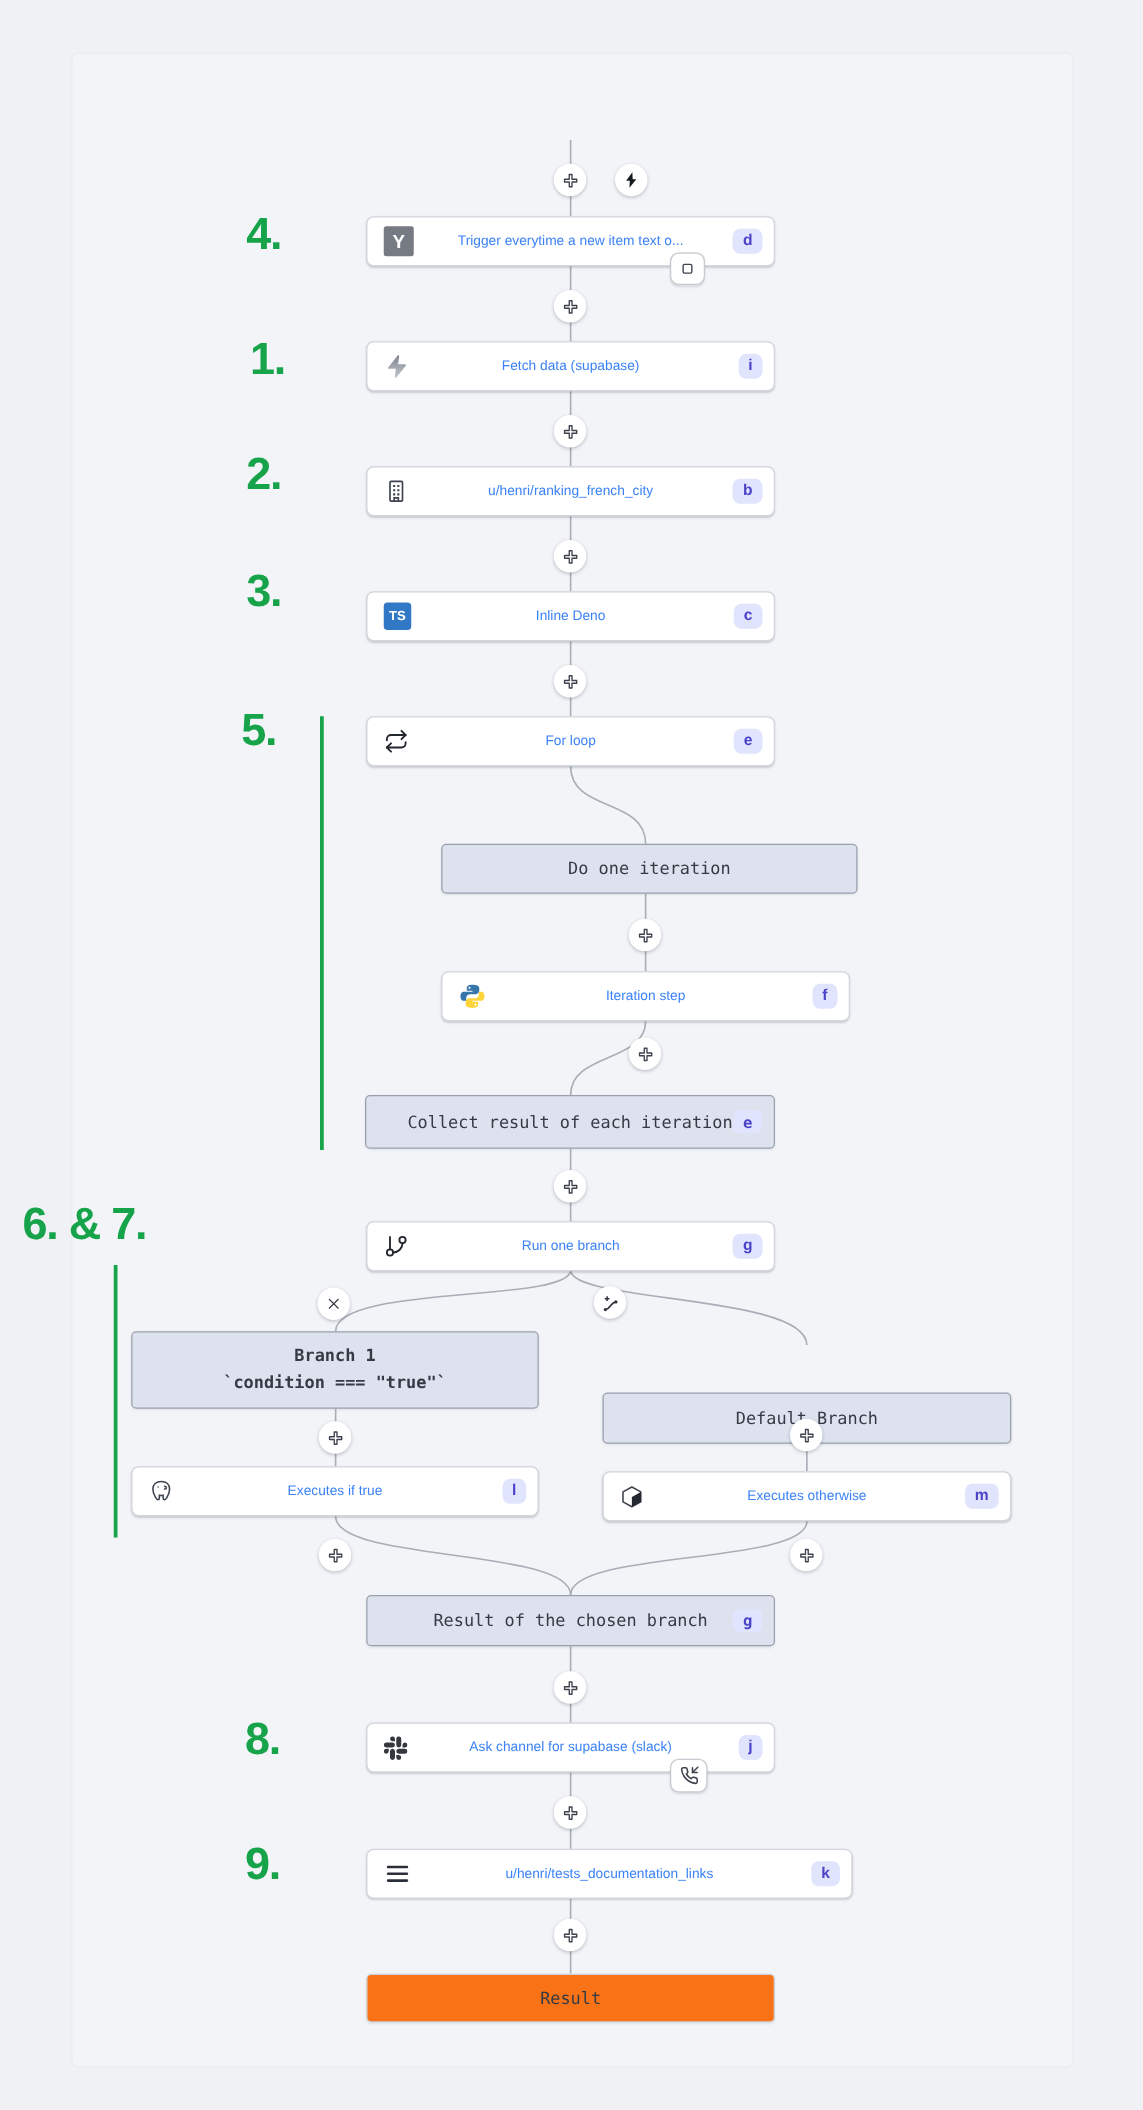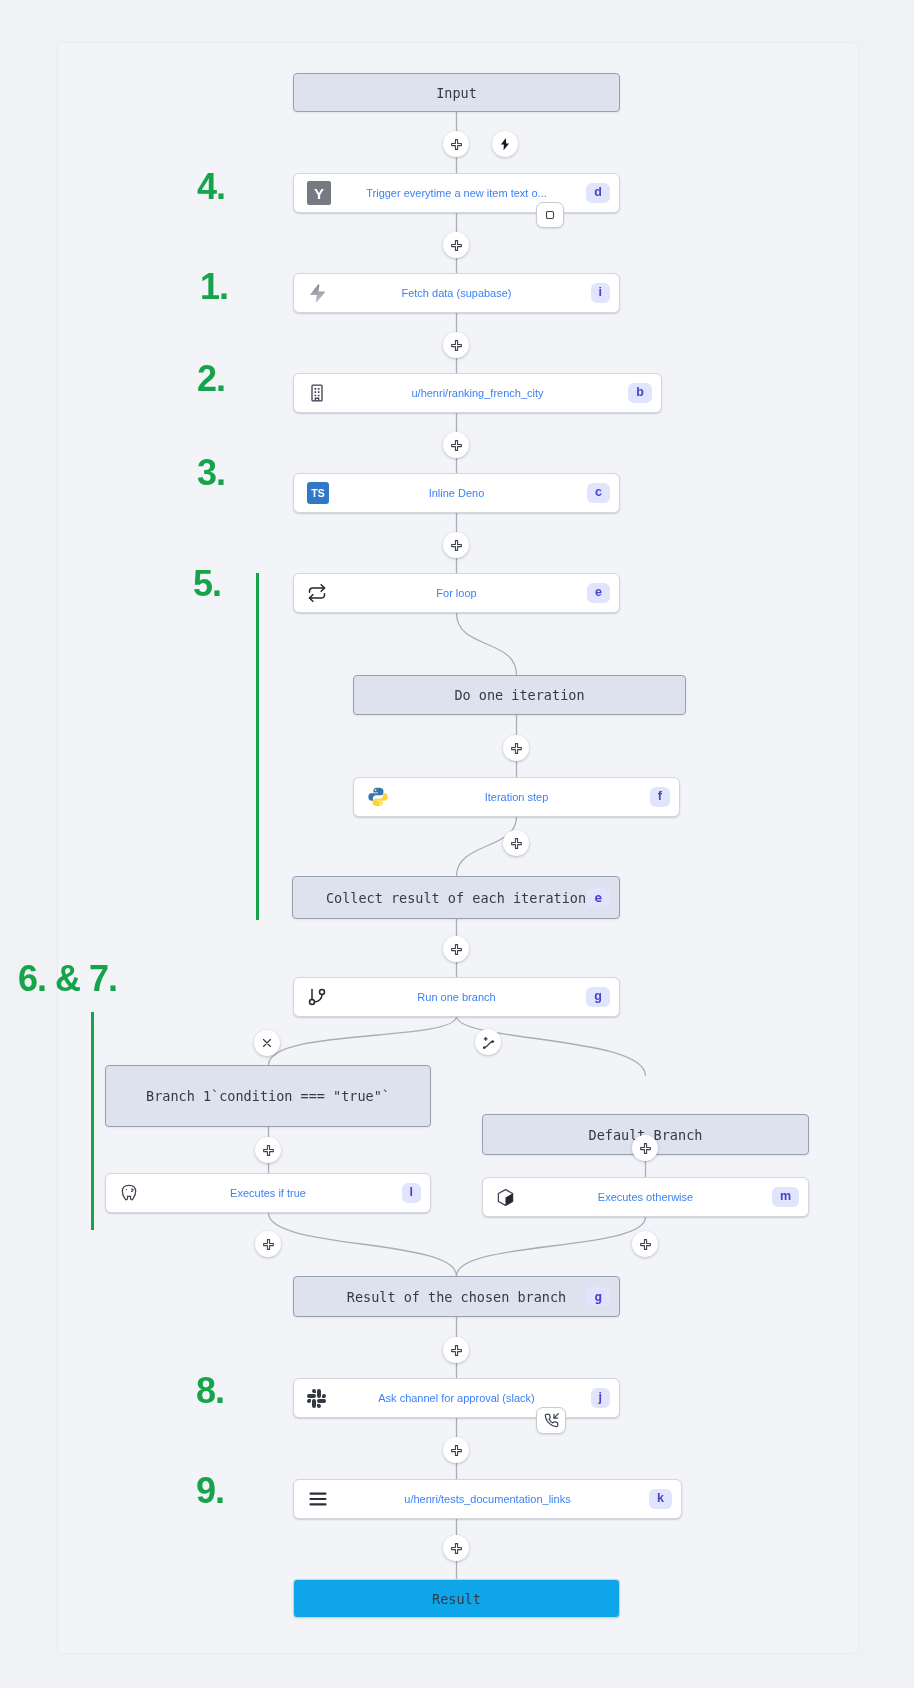--- a/index.html
+++ b/index.html
@@ -14,23 +14,23 @@
         display:flex;align-items:center;z-index:3;box-sizing:border-box;}
   .nicon{position:absolute;left:13px;display:flex;align-items:center;}
   .nlabel{width:100%;text-align:center;font-size:11px;color:#3b82f6;white-space:nowrap;
           overflow:hidden;padding:0 42px;box-sizing:border-box;}
   .nbadge{position:absolute;right:9px;background:#e0e4fc;color:#4a43c8;font-size:12.5px;
           font-weight:bold;border-radius:6px;padding:3px 8px;line-height:1.1;}
   .hbox{position:absolute;background:#dde2ee;border:1px solid #99a0ad;border-radius:4px;
         display:flex;align-items:center;justify-content:center;
         font-family:"DejaVu Sans Mono",monospace;font-size:13.5px;color:#353a45;
         box-shadow:0 1px 2px rgba(16,24,40,.08);z-index:3;box-sizing:border-box;}
-  .hbox.white{background:#0ea5e9;border-color:#cdd1d8;}
+  .hbox.white{background:#f97316;border-color:#cdd1d8;}
   .hbox .nbadge{position:absolute;right:9px;}
-  .hcol{display:flex;flex-direction:row;align-items:center;line-height:1.55;}
+  .hcol{display:flex;flex-direction:column;align-items:center;line-height:1.55;font-weight:bold;}
   .plus,.circ{position:absolute;width:26px;height:26px;border-radius:50%;background:#fff;
         box-shadow:0 1px 3px rgba(16,24,40,.25);display:flex;align-items:center;
         justify-content:center;transform:translate(-50%,-50%);z-index:4;}
   .sqbtn{position:absolute;background:#fff;border:1px solid #c6cad1;border-radius:7px;
         display:flex;align-items:center;justify-content:center;z-index:4;
         box-shadow:0 1px 2px rgba(16,24,40,.12);box-sizing:border-box;}
   .ann{position:absolute;font-size:36px;font-weight:800;color:#16a34a;line-height:1;
        letter-spacing:-1px;z-index:5;white-space:nowrap;}
   .sicon{width:24px;height:24px;background:#767b83;border-radius:2px;color:#fff;
          font-weight:bold;font-size:15px;display:flex;align-items:center;justify-content:center;}
@@ -71,23 +71,20 @@
 
   <div class="ann" style="left:197px;top:169px">4.</div>
   <div class="ann" style="left:200px;top:269px">1.</div>
   <div class="ann" style="left:197px;top:361px">2.</div>
   <div class="ann" style="left:197px;top:455px">3.</div>
   <div class="ann" style="left:193px;top:566px">5.</div>
   <div class="ann" style="left:18px;top:961px">6. &amp; 7.</div>
   <div class="ann" style="left:196px;top:1373px">8.</div>
   <div class="ann" style="left:196px;top:1473px">9.</div>
 
-  <div class="hbox" style="left:293px;top:73px;width:327px;height:39px">
-    <span>Input</span>
-  </div>
 
   <div class="node" style="left:293px;top:173px;width:327px">
     <span class="nicon">
         <span class="sicon">Y</span>
       </span>
     <span class="nlabel">Trigger everytime a new item text o...</span>
     <span class="nbadge">d</span>
   </div>
   <div class="sqbtn" style="left:536px;top:202px;width:28px;height:26px">
     <svg width="12" height="12" viewBox="0 0 24 24">
@@ -104,21 +101,21 @@
               <stop offset="1" stop-color="#c3c7cd"></stop>
             </linearGradient>
           </defs>
           <path d="M13.4 1.7 4.2 13.2c-.4.5 0 1.3.7 1.3h6.7l-1 7.8c-.1.8.9 1.2 1.4.6l9.2-11.5c.4-.5 0-1.3-.7-1.3h-6.7l1-7.8c.1-.8-.9-1.2-1.4-.6z" fill="url(#sb)"></path>
         </svg>
     </span>
     <span class="nlabel">Fetch data (supabase)</span>
     <span class="nbadge">i</span>
   </div>
 
-  <div class="node" style="left:293px;top:373px;width:369px">
+  <div class="node" style="left:293px;top:373px;width:327px">
     <span class="nicon">
       <svg width="20" height="20" viewBox="0 0 24 24" fill="none" stroke="#3d434e" stroke-width="1.6">
           <rect x="6" y="2.5" width="12" height="19" rx="1"></rect>
           <path d="M10 21.5v-3.2h4v3.2"></path>
           <path d="M9 6h2v2H9zM13 6h2v2h-2zM9 10h2v2H9zM13 10h2v2h-2zM9 14h2v2H9zM13 14h2v2h-2z" fill="#3d434e" stroke="none"></path>
         </svg>
     </span>
     <span class="nlabel">u/henri/ranking_french_city</span>
     <span class="nbadge">b</span>
   </div>
@@ -232,21 +229,21 @@
 
   <div class="node" style="left:293px;top:1378px;width:327px">
     <span class="nicon">
       <svg width="19" height="19" viewBox="0 0 24 24" fill="#343940">
           <path d="M5.042 15.165a2.528 2.528 0 0 1-2.52 2.523A2.528 2.528 0 0 1 0 15.165a2.527 2.527 0 0 1 2.522-2.52h2.52v2.52zM6.313 15.165a2.527 2.527 0 0 1 2.521-2.52 2.527 2.527 0 0 1 2.521 2.52v6.313A2.528 2.528 0 0 1 8.834 24a2.528 2.528 0 0 1-2.521-2.522v-6.313z"></path>
           <path d="M8.834 5.042a2.528 2.528 0 0 1-2.521-2.52A2.528 2.528 0 0 1 8.834 0a2.528 2.528 0 0 1 2.521 2.522v2.52H8.834zM8.834 6.313a2.528 2.528 0 0 1 2.521 2.521 2.528 2.528 0 0 1-2.521 2.521H2.522A2.528 2.528 0 0 1 0 8.834a2.528 2.528 0 0 1 2.522-2.521h6.312z"></path>
           <path d="M18.956 8.834a2.528 2.528 0 0 1 2.522-2.521A2.528 2.528 0 0 1 24 8.834a2.528 2.528 0 0 1-2.522 2.521h-2.522V8.834zM17.688 8.834a2.528 2.528 0 0 1-2.523 2.521 2.527 2.527 0 0 1-2.52-2.521V2.522A2.527 2.527 0 0 1 15.165 0a2.528 2.528 0 0 1 2.523 2.522v6.312z"></path>
           <path d="M15.165 18.956a2.528 2.528 0 0 1 2.523 2.522A2.528 2.528 0 0 1 15.165 24a2.527 2.527 0 0 1-2.52-2.522v-2.522h2.52zM15.165 17.688a2.527 2.527 0 0 1-2.52-2.523 2.526 2.526 0 0 1 2.52-2.52h6.313A2.527 2.527 0 0 1 24 15.165a2.528 2.528 0 0 1-2.522 2.523h-6.313z"></path>
         </svg>
     </span>
-    <span class="nlabel">Ask channel for approval (slack)</span>
+    <span class="nlabel">Ask channel for supabase (slack)</span>
     <span class="nbadge">j</span>
   </div>
   <div class="sqbtn" style="left:536px;top:1407px;width:30px;height:27px">
     <svg width="15" height="15" viewBox="0 0 24 24" fill="none" stroke="#3d434e" stroke-width="2" stroke-linecap="round" stroke-linejoin="round">
         <polyline points="16 2 16 8 22 8"></polyline>
         <line x1="23" y1="1" x2="16" y2="8"></line>
         <path d="M22 16.92v3a2 2 0 0 1-2.18 2 19.79 19.79 0 0 1-8.63-3.07 19.5 19.5 0 0 1-6-6A19.79 19.79 0 0 1 2.12 4.18 2 2 0 0 1 4.11 2h3a2 2 0 0 1 2 1.72c.13.96.36 1.9.7 2.81a2 2 0 0 1-.45 2.11L8.09 9.91a16 16 0 0 0 6 6l1.27-1.27a2 2 0 0 1 2.11-.45c.91.34 1.85.57 2.81.7A2 2 0 0 1 22 16.92z"></path>
       </svg>
   </div>
 

